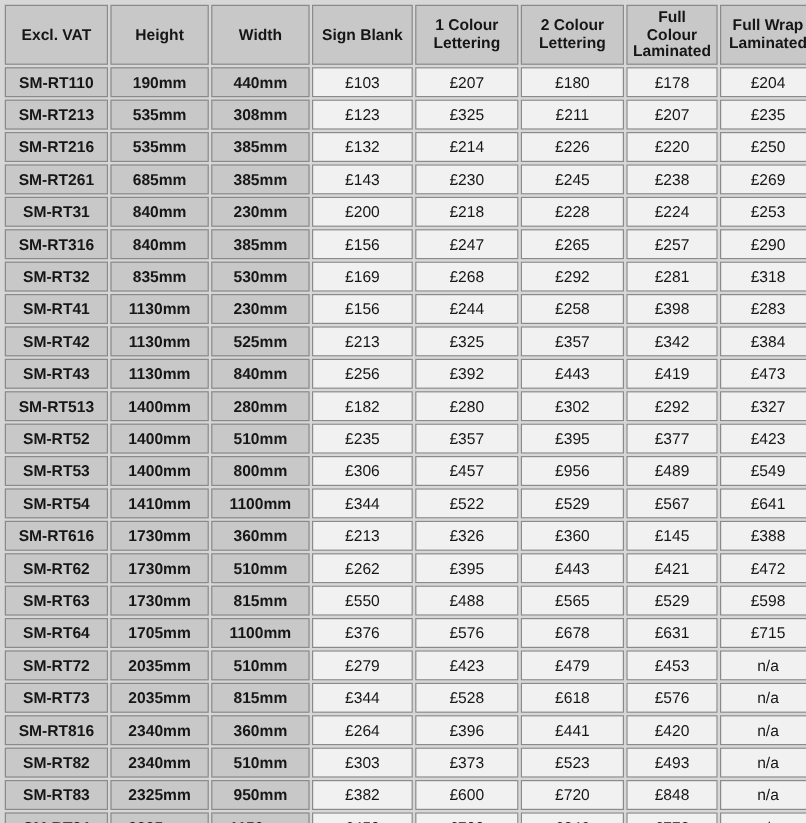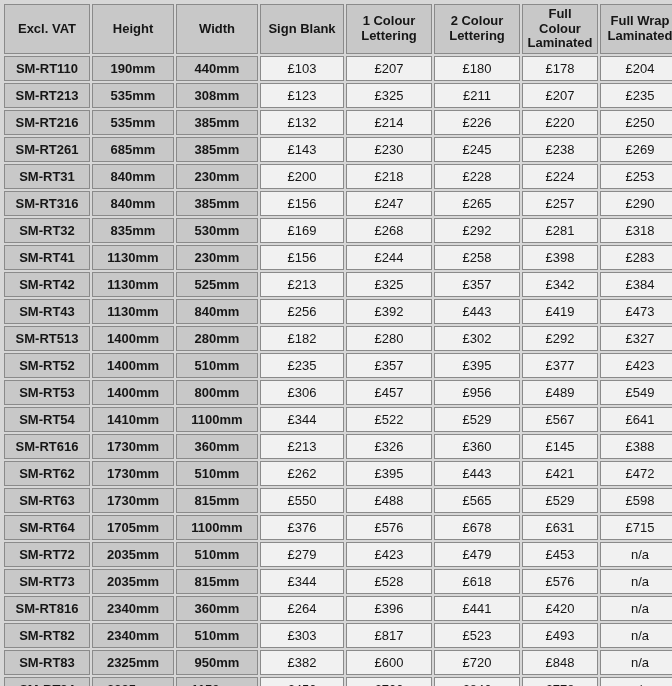--- a/index.html
+++ b/index.html
@@ -298,21 +298,21 @@
           <td class="price">£396</td>
           <td class="price">£441</td>
           <td class="price">£420</td>
           <td class="price">n/a</td>
         </tr>
         <tr>
           <td class="dim">SM-RT82</td>
           <td class="dim">2340mm</td>
           <td class="dim">510mm</td>
           <td class="price">£303</td>
-          <td class="price">£817</td>
+          <td class="price">£373</td>
           <td class="price">£523</td>
           <td class="price">£493</td>
           <td class="price">n/a</td>
         </tr>
         <tr>
           <td class="dim">SM-RT83</td>
           <td class="dim">2325mm</td>
           <td class="dim">950mm</td>
           <td class="price">£382</td>
           <td class="price">£600</td>

